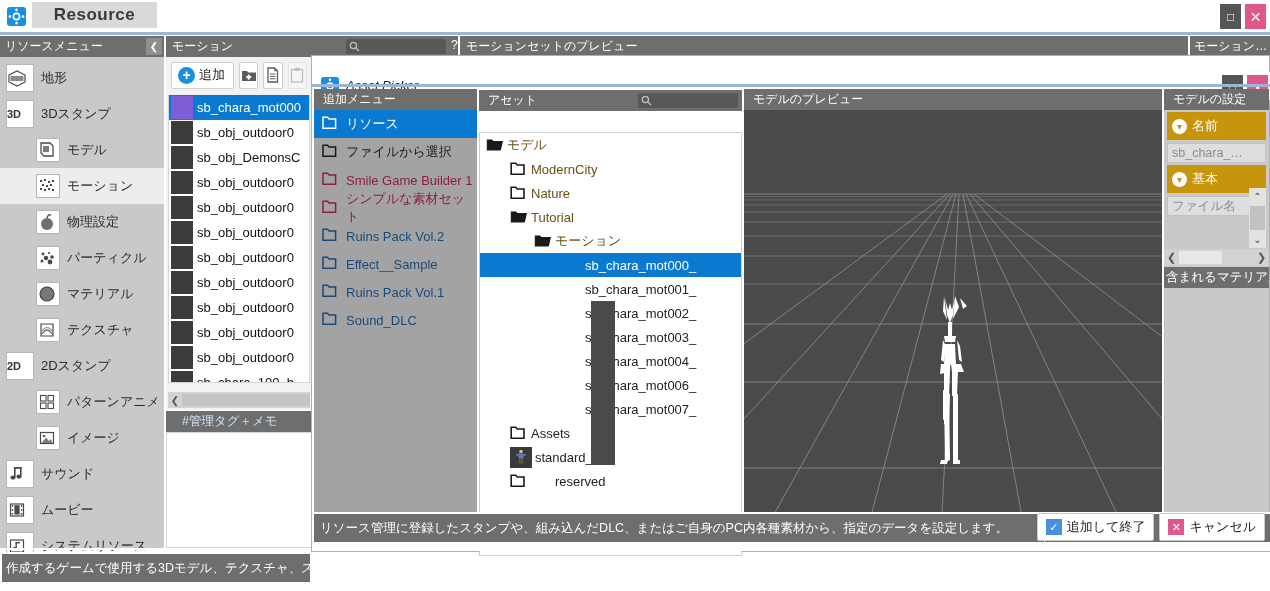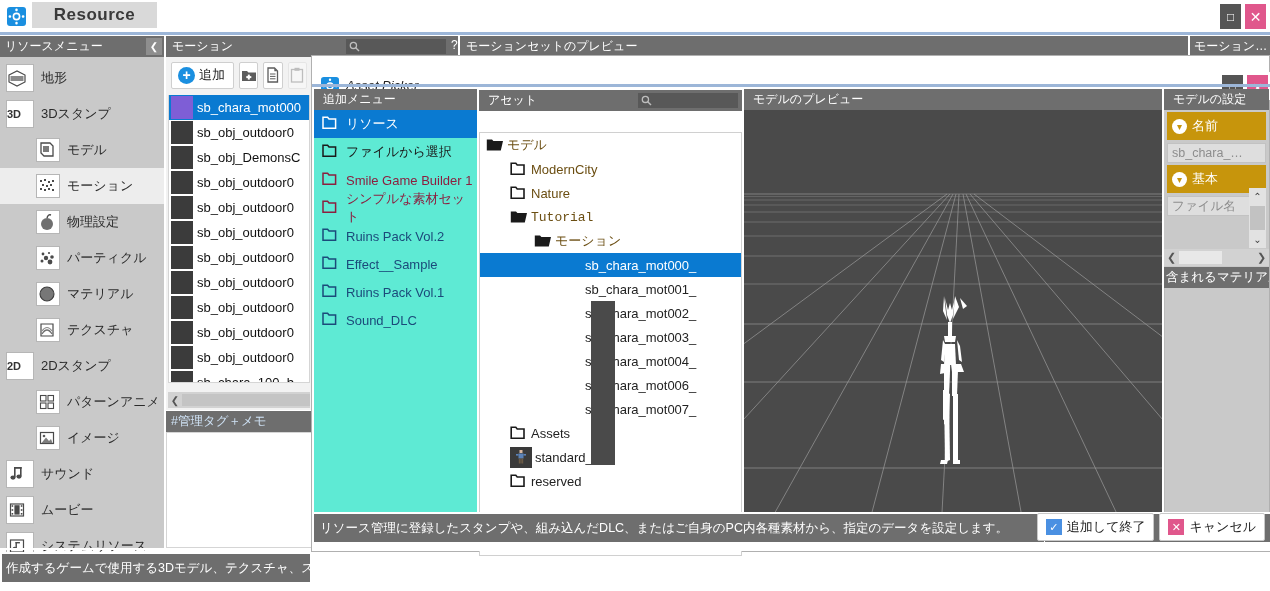--- a/index.html
+++ b/index.html
@@ -89,21 +89,21 @@
   .mo-thumb { width:22px; height:23px; flex:0 0 auto; background:#3b3b3b; }
   .mo-thumb.motion { background:#7e5ed6; }
   .mo-hscroll {
     position:absolute; left:168px; top:392px; width:142px; height:16px; background:#d2d2d2;
     display:flex; align-items:center;
   }
   .mo-hscroll .arr { width:14px; text-align:center; font-size:10px; color:#555; }
   .mo-hscroll .track { flex:1; height:12px; background:#c4c4c4; }
   .mo-tag {
     position:absolute; left:166px; top:411px; width:146px; height:21px; background:#6e6e6e;
-    color:#cfe2f5; font-size:12.5px; display:flex; align-items:center; padding-left:5px;
+    color:#cfe2f5; font-size:12.5px; display:flex; align-items:center; padding-left:16px;
   }
   .mo-memo { position:absolute; left:166px; top:432px; width:146px; height:116px; background:#ffffff; border:1px solid #d5d5d5;}
 
   
   .bg-prev-head {
     position:absolute; left:460px; top:36px; width:728px; height:21px; background:#6e6e6e;
     color:#ffffff; font-size:12px; display:flex; align-items:center; padding-left:6px;
   }
   .bg-right-head {
     position:absolute; left:1190px; top:36px; width:80px; height:21px; background:#6e6e6e;
@@ -120,21 +120,21 @@
   .dlg-winbtns { position:absolute; right:3px; top:3px; display:flex; gap:4px; }
   .dlg-rule { position:absolute; left:0; top:28px; width:959px; height:3px; background:#9cb6d8; }
 
   .ph { height:21px; background:#6e6e6e; color:#ffffff; font-size:12px;
         display:flex; align-items:center; padding-left:9px; position:relative; }
   .ph .search { position:absolute; right:4px; top:3px; width:100px; height:15px; background:#585858;
                 display:flex; align-items:center; padding-left:3px; }
 
   
   .col-add { position:absolute; left:2px; top:33px; width:163px; height:461px; }
-  .col-add .body { position:absolute; left:0; top:21px; width:163px; height:424px; background:#5eead4; }
+  .col-add .body { position:absolute; left:0; top:21px; width:163px; height:424px; background:#a3a3a3; }
   .am-item { height:28px; display:flex; align-items:center; gap:7px; padding-left:8px; font-size:13px; color:#1a1a1a; }
   .am-item.sel { background:#0a7ad1; color:#ffffff; }
   .hscroll { position:absolute; left:0; bottom:0; width:100%; height:16px; background:#d2d2d2;
              display:flex; align-items:center; }
   .hscroll .arr { width:15px; text-align:center; font-size:11px; color:#555; }
   .hscroll .thumb { height:13px; background:#c0c0c0; }
 
   
   .col-asset { position:absolute; left:167px; top:34px; width:263px; height:461px; }
   .col-asset .body { position:absolute; left:0; top:21px; width:263px; height:424px; background:#ffffff;
@@ -597,21 +597,21 @@
           <div class="tr" style="padding-left: 30px;">
             <span class="folder"><svg width="18" height="14" viewBox="0 0 18 14">
                 <path d="M1.2 1.3 L5.8 1.3 L7.2 3 L14 3 L14 12.2 L1.2 12.2 Z" fill="none" stroke="#1a1a1a" stroke-width="1.6"></path>
               </svg></span>
             <span class="lbl" style="color: rgb(107, 78, 18);">Nature</span>
           </div>
           <div class="tr" style="padding-left: 30px;">
             <span class="folder"><svg width="18" height="14" viewBox="0 0 18 14">
                 <path d="M0.8 1.4 L6 1.4 L7.4 3.1 L17 3.1 L14.8 12.4 L0.8 12.4 Z" fill="#1a1a1a"></path>
               </svg></span>
-            <span class="lbl" style="color: rgb(107, 78, 18); font-family: Liberation Mono, monospace;">Tutorial</span>
+            <span class="lbl" style="color: rgb(107, 78, 18);">Tutorial</span>
           </div>
           <div class="tr" style="padding-left: 54px;">
             <span class="folder"><svg width="18" height="14" viewBox="0 0 18 14">
                 <path d="M0.8 1.4 L6 1.4 L7.4 3.1 L17 3.1 L14.8 12.4 L0.8 12.4 Z" fill="#1a1a1a"></path>
               </svg></span>
             <span class="lbl" style="color: rgb(107, 78, 18);">モーション</span>
           </div>
           <div class="tr sel" style="padding-left: 102px;">
             <span class="folder" style="width: 0px;"></span>
             <span class="lbl">sb_chara_mot000_</span>
@@ -657,21 +657,21 @@
                   <rect x="6" y="7" width="2.5" height="1.6"></rect>
                   <rect x="13.5" y="7" width="2.5" height="1.6"></rect>
                 </g>
       <g fill="#6b5a45">
                   <rect x="8.8" y="11.5" width="1.9" height="5"></rect>
                   <rect x="11.3" y="11.5" width="1.9" height="5"></rect>
                 </g>
               </svg></span>
             <span class="lbl">standard_A</span>
           </div>
-          <div class="tr" style="padding-left: 30px;">
+          <div class="tr" style="padding-left: 30px; gap: 24px;">
             <span class="folder"><svg width="18" height="14" viewBox="0 0 18 14">
                 <path d="M1.2 1.3 L5.8 1.3 L7.2 3 L14 3 L14 12.2 L1.2 12.2 Z" fill="none" stroke="#1a1a1a" stroke-width="1.6"></path>
               </svg></span>
             <span class="lbl">reserved</span>
           </div>
           <div style="position: absolute; left: 111px; top: 168px; width: 24px; height: 164px; background: rgb(74, 74, 74);"></div>
         </div>
       <div class="hscroll" style="width:263px;">
         <span class="arr">❮</span>
         <span class="thumb" style="width:168px;"></span>

